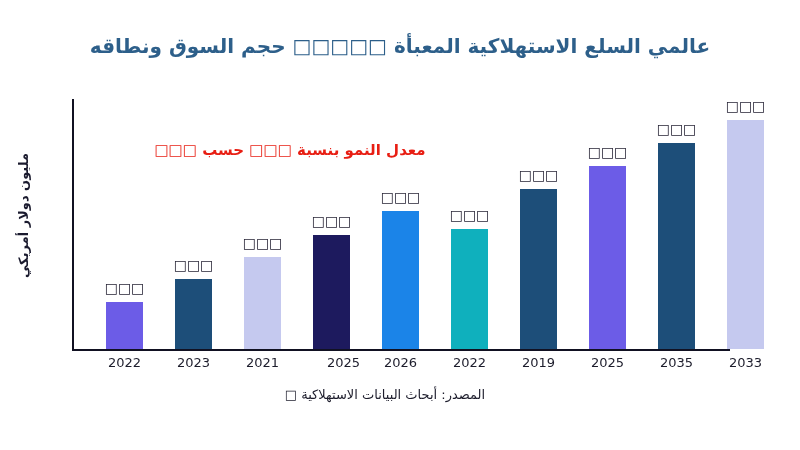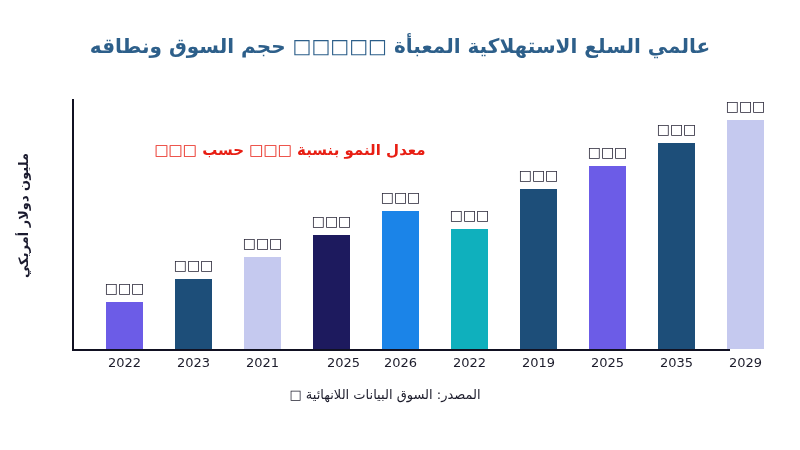--- a/index.html
+++ b/index.html
@@ -224,20 +224,20 @@
   <div id="x-labels-layer">
       <div class="x-tick-label" style="left: 18px;">2022</div>
       <div class="x-tick-label" style="left: 87px;">2023</div>
       <div class="x-tick-label" style="left: 156px;">2021</div>
       <div class="x-tick-label" style="left: 237px;">2025</div>
       <div class="x-tick-label" style="left: 294px; text-align: center;">2026</div>
       <div class="x-tick-label" style="left: 363px;">2022</div>
       <div class="x-tick-label" style="left: 432px;">2019</div>
       <div class="x-tick-label" style="left: 501px;">2025</div>
       <div class="x-tick-label" style="left: 570px;">2035</div>
-      <div class="x-tick-label" style="left: 639px;">2029</div>
+      <div class="x-tick-label" style="left: 639px;">2033</div>
     </div>
 
   <div id="growth-annotation">معدل النمو بنسبة □□□ حسب □□□</div>
 
-  <div id="source-note">المصدر: السوق البيانات اللانهائية □</div>
+  <div id="source-note">المصدر: أبحاث البيانات الاستهلاكية □</div>
 
 </div>
 
 </body></html>

